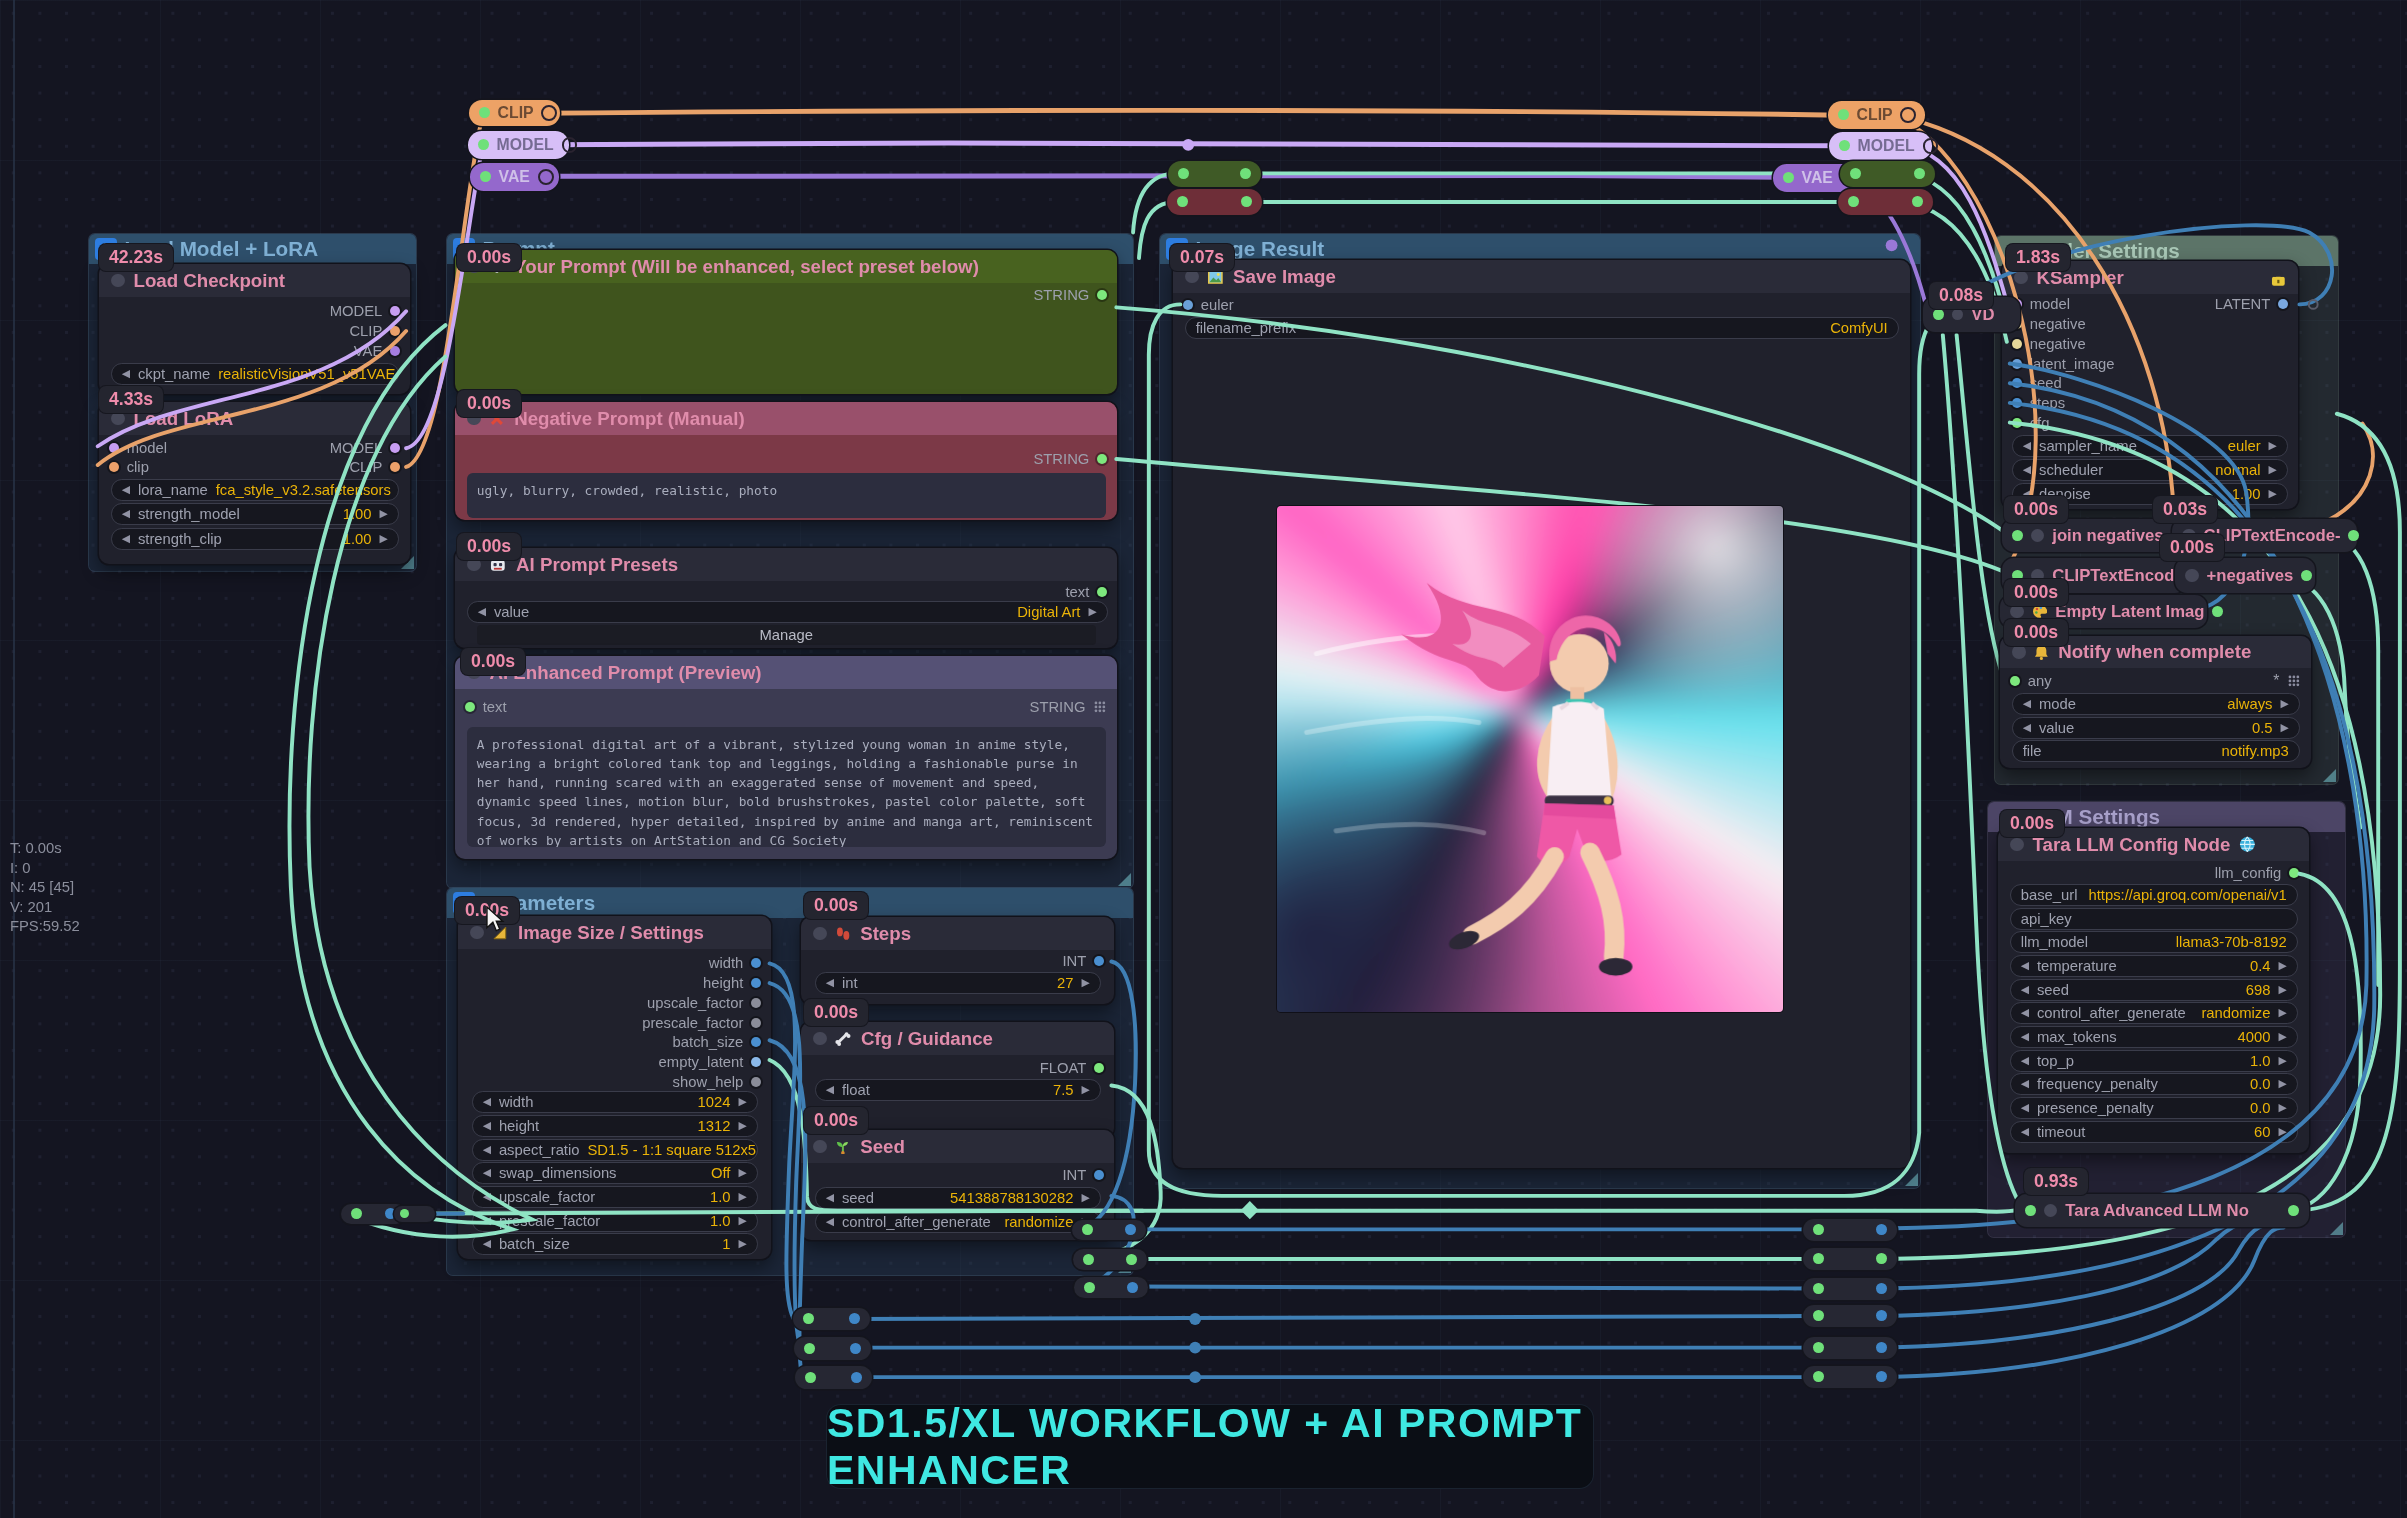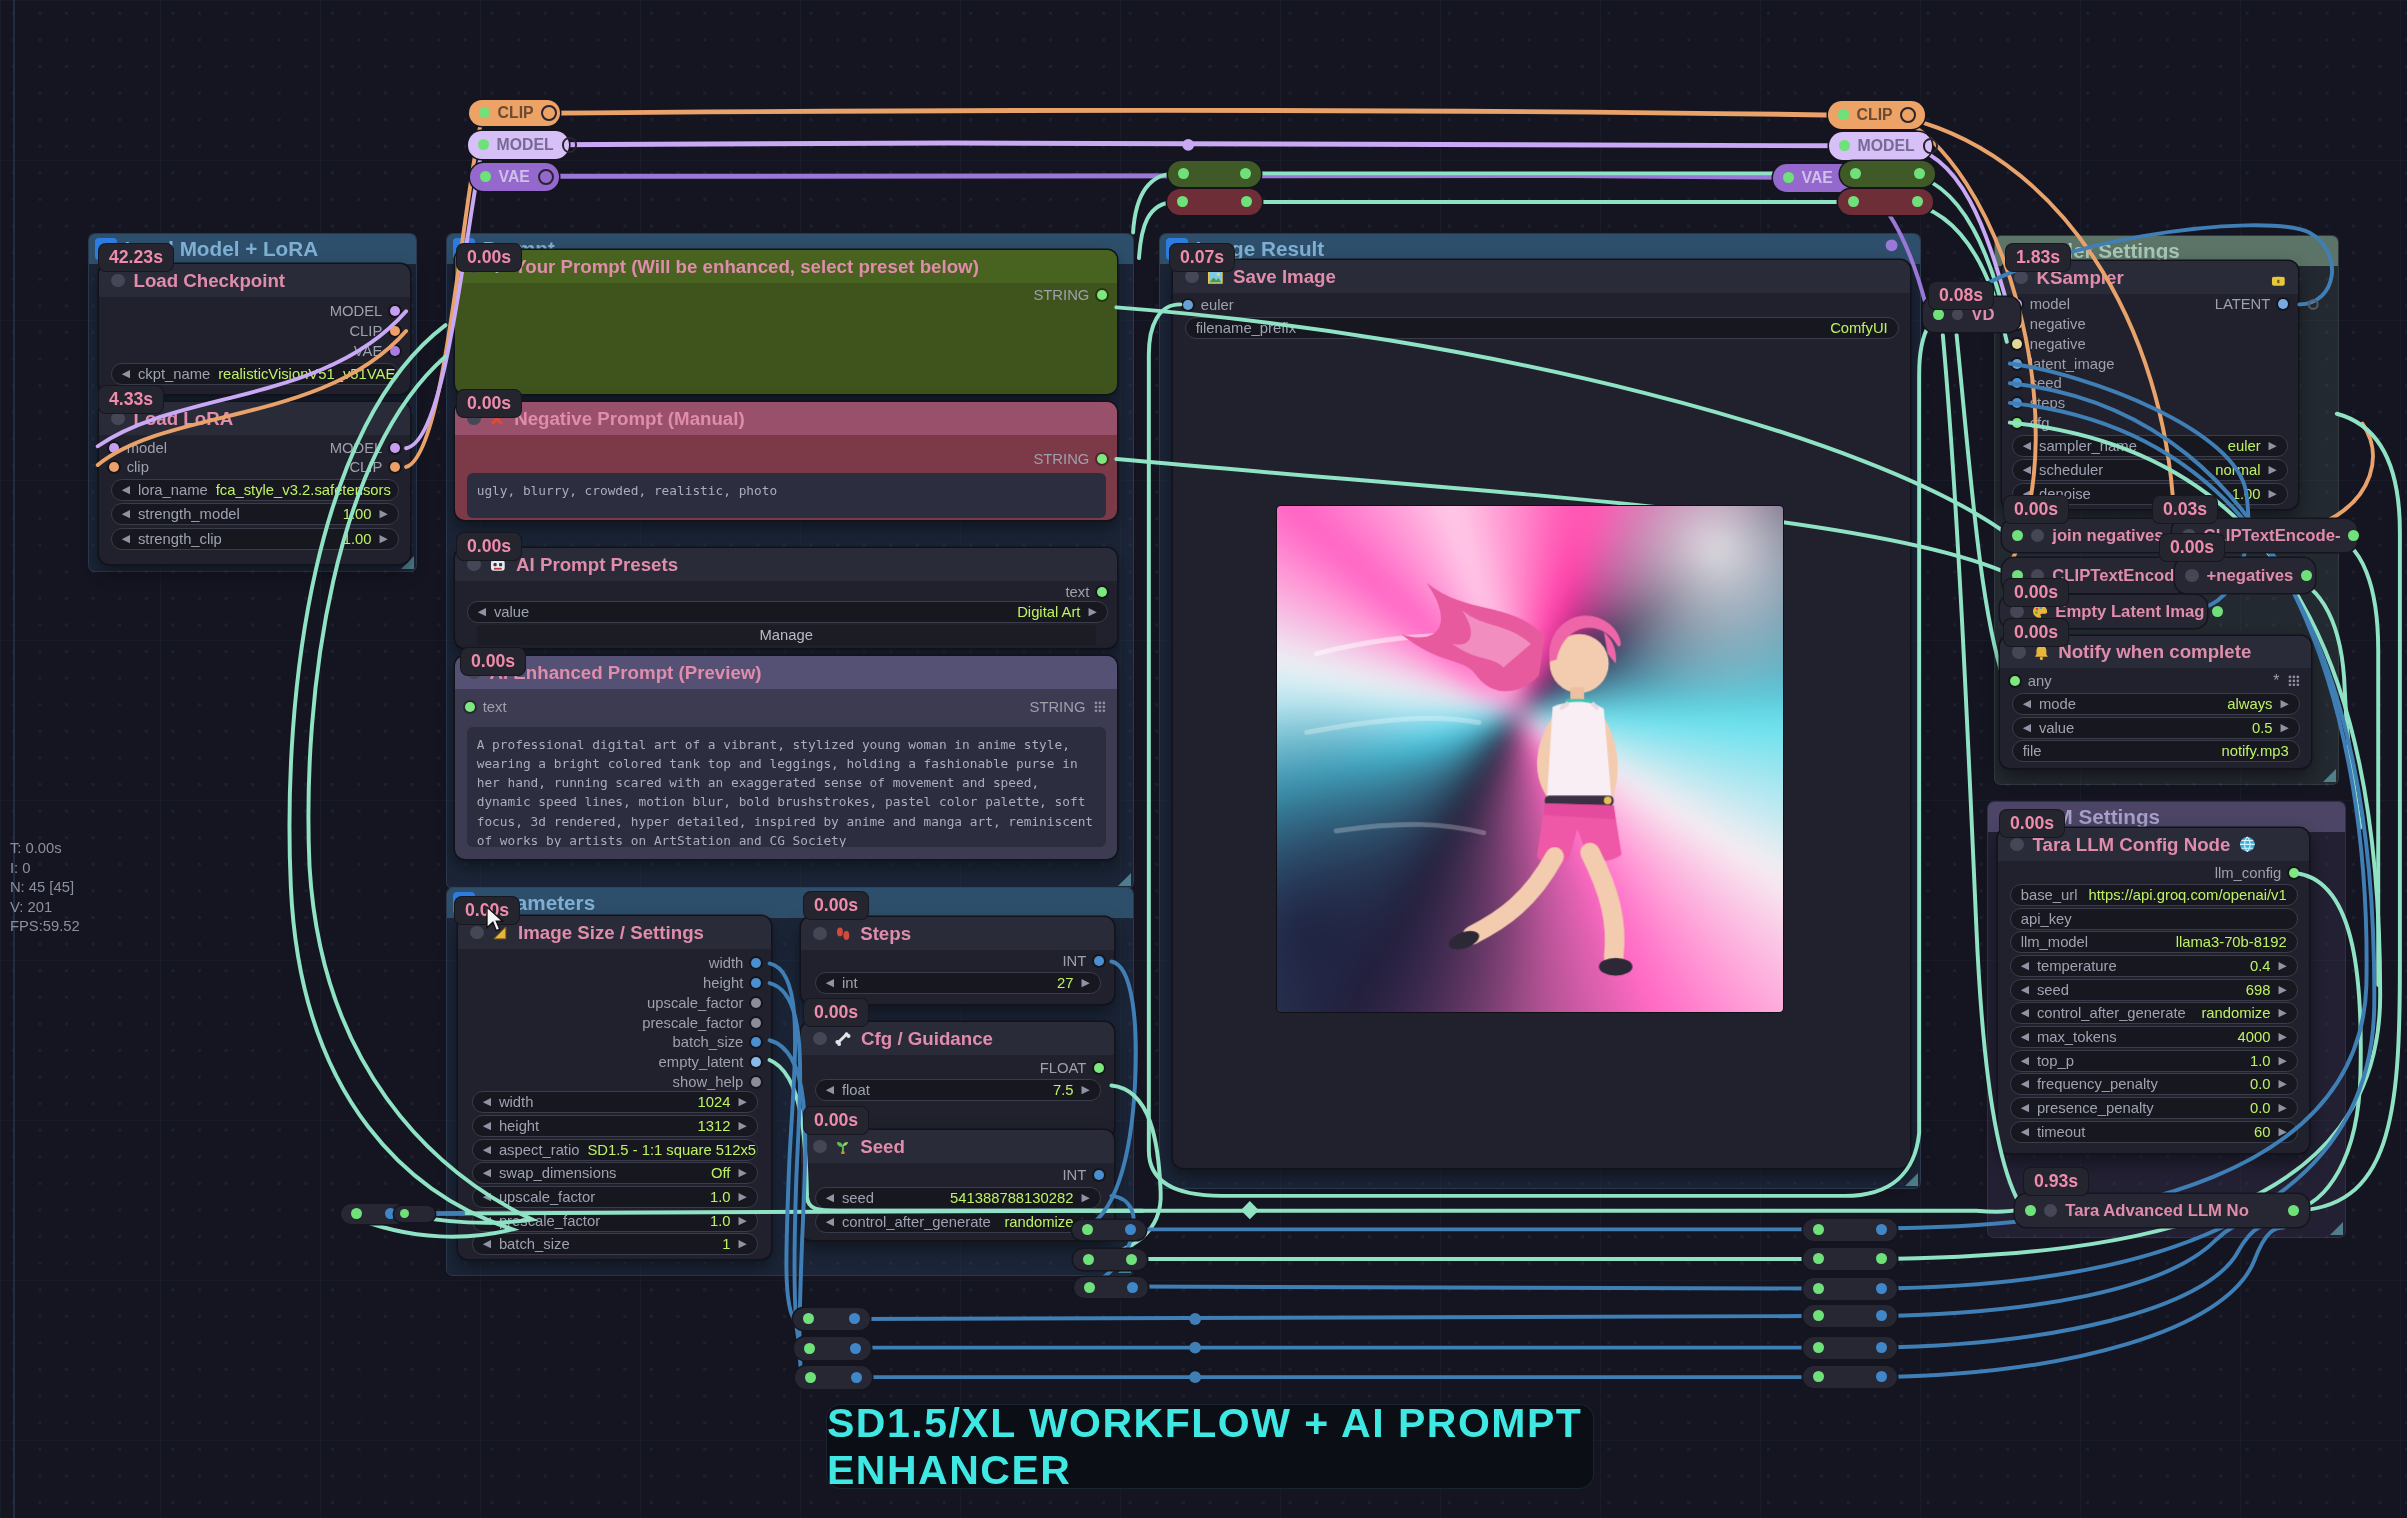--- a/index.html
+++ b/index.html
@@ -24,21 +24,21 @@
   .gnum{width:21.7px;height:21.7px;border-radius:3.9px;background:#2d7de0;color:#fff;font-size:13.8px;font-weight:700;display:flex;align-items:center;justify-content:center;flex:none}
   .gtitle{font-size:20.7px;font-weight:600;white-space:nowrap}
   
   .node{position:absolute;background:#20212c;border-radius:9.9px;box-shadow:0 0 0 1.5px #11121a,0 7.9px 17.7px rgba(0,0,0,.45);z-index:10}
   .nhead{height:33px;display:flex;align-items:center;gap:8.9px;padding:0 11.8px;border-radius:9.9px 9.9px 0 0;background:#2a2b38;font-size:18.7px;font-weight:600;color:#e08cab;white-space:nowrap}
   .mutedot{width:13.8px;height:13.8px;border-radius:50%;background:#454757;flex:none}
   .n-green{background:#3f541d}.n-green .nhead{background:#48621f}
   .n-red{background:#7c3947}.n-red .nhead{background:#99506b}
   .n-enh{background:#3c3b52}.n-enh .nhead{background:#555175}
   .widget{position:absolute;height:19.7px;background:#16171f;border:1px solid #3a3c4a;border-radius:10.8px;display:flex;align-items:center;padding:0 9.9px;gap:7.9px;font-size:14.8px;color:#9fa2b0;white-space:nowrap;overflow:hidden}
-  .widget .wv{margin-left:auto;color:#bef264}
+  .widget .wv{margin-left:auto;color:#eab308}
   .warr{color:#9193a4;font-size:10.8px;flex:none}
   .btnw{position:absolute;height:19.7px;background:#1b1c24;border-radius:3.9px;display:flex;align-items:center;justify-content:center;font-size:14.8px;color:#b9bbc6}
   .port{position:absolute;display:flex;align-items:center;gap:7.9px;font-size:14.8px;color:#9da0ad;height:17.7px;white-space:nowrap}
   .port.out{right:9.9px}.port.in{left:9.9px}
   .dot{width:9.9px;height:9.9px;border-radius:50%;background:var(--dc,#7de87d);box-shadow:0 0 0 2px rgba(0,0,0,.35);flex:none}
   .ta{position:absolute;background:#2c2d3e;border-radius:5.9px;padding:7.9px 9.9px;font:12.8px/1.5 "DejaVu Sans Mono",monospace;color:#a9adbd;white-space:pre-wrap;overflow:hidden}
   .timing{position:absolute;background:#24252f;border-radius:6.9px;padding:3px 9.9px;font-size:17.7px;font-weight:700;color:#ef8cab;z-index:22;box-shadow:0 0 0 1px #16171f;white-space:nowrap}
   .collapsed{position:absolute;background:#262733;border-radius:11.8px;display:flex;align-items:center;gap:7.9px;padding:0 9.9px;z-index:18;box-shadow:0 0 0 1.5px #14151d;font-size:16.7px;font-weight:600;color:#e08cab;white-space:nowrap}
   .rr{position:absolute;border-radius:13.8px;display:flex;align-items:center;gap:7.9px;padding:0 9.9px;z-index:18;font-size:15.8px;font-weight:600;box-shadow:0 0 0 1.5px #14151d}
   .rdot{width:10.8px;height:10.8px;border-radius:50%;background:#6fe07a;flex:none}

